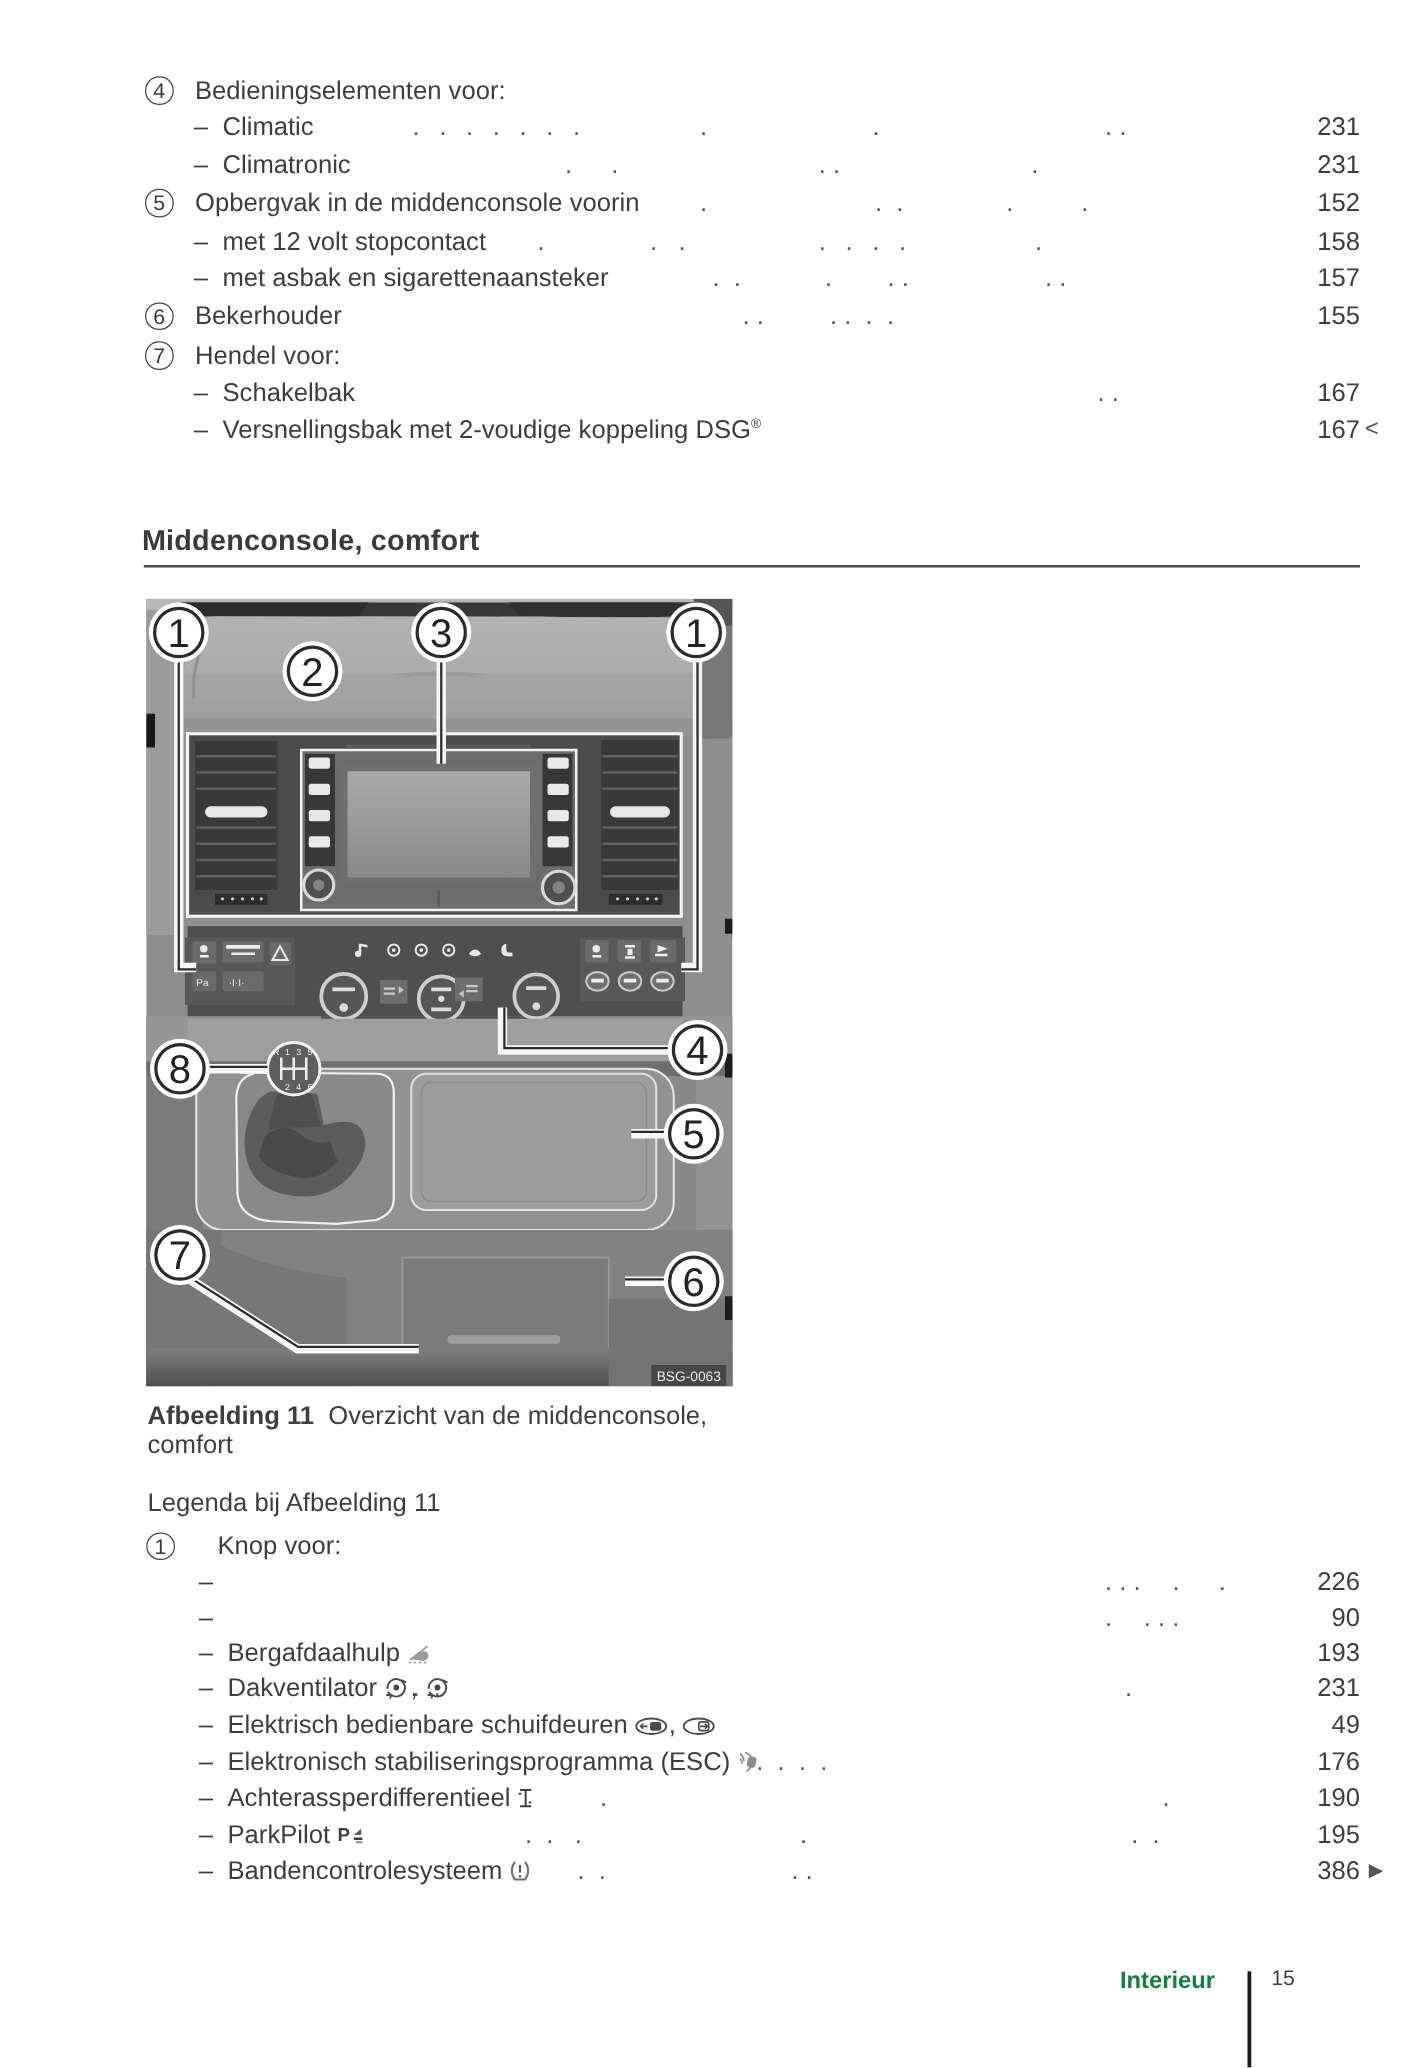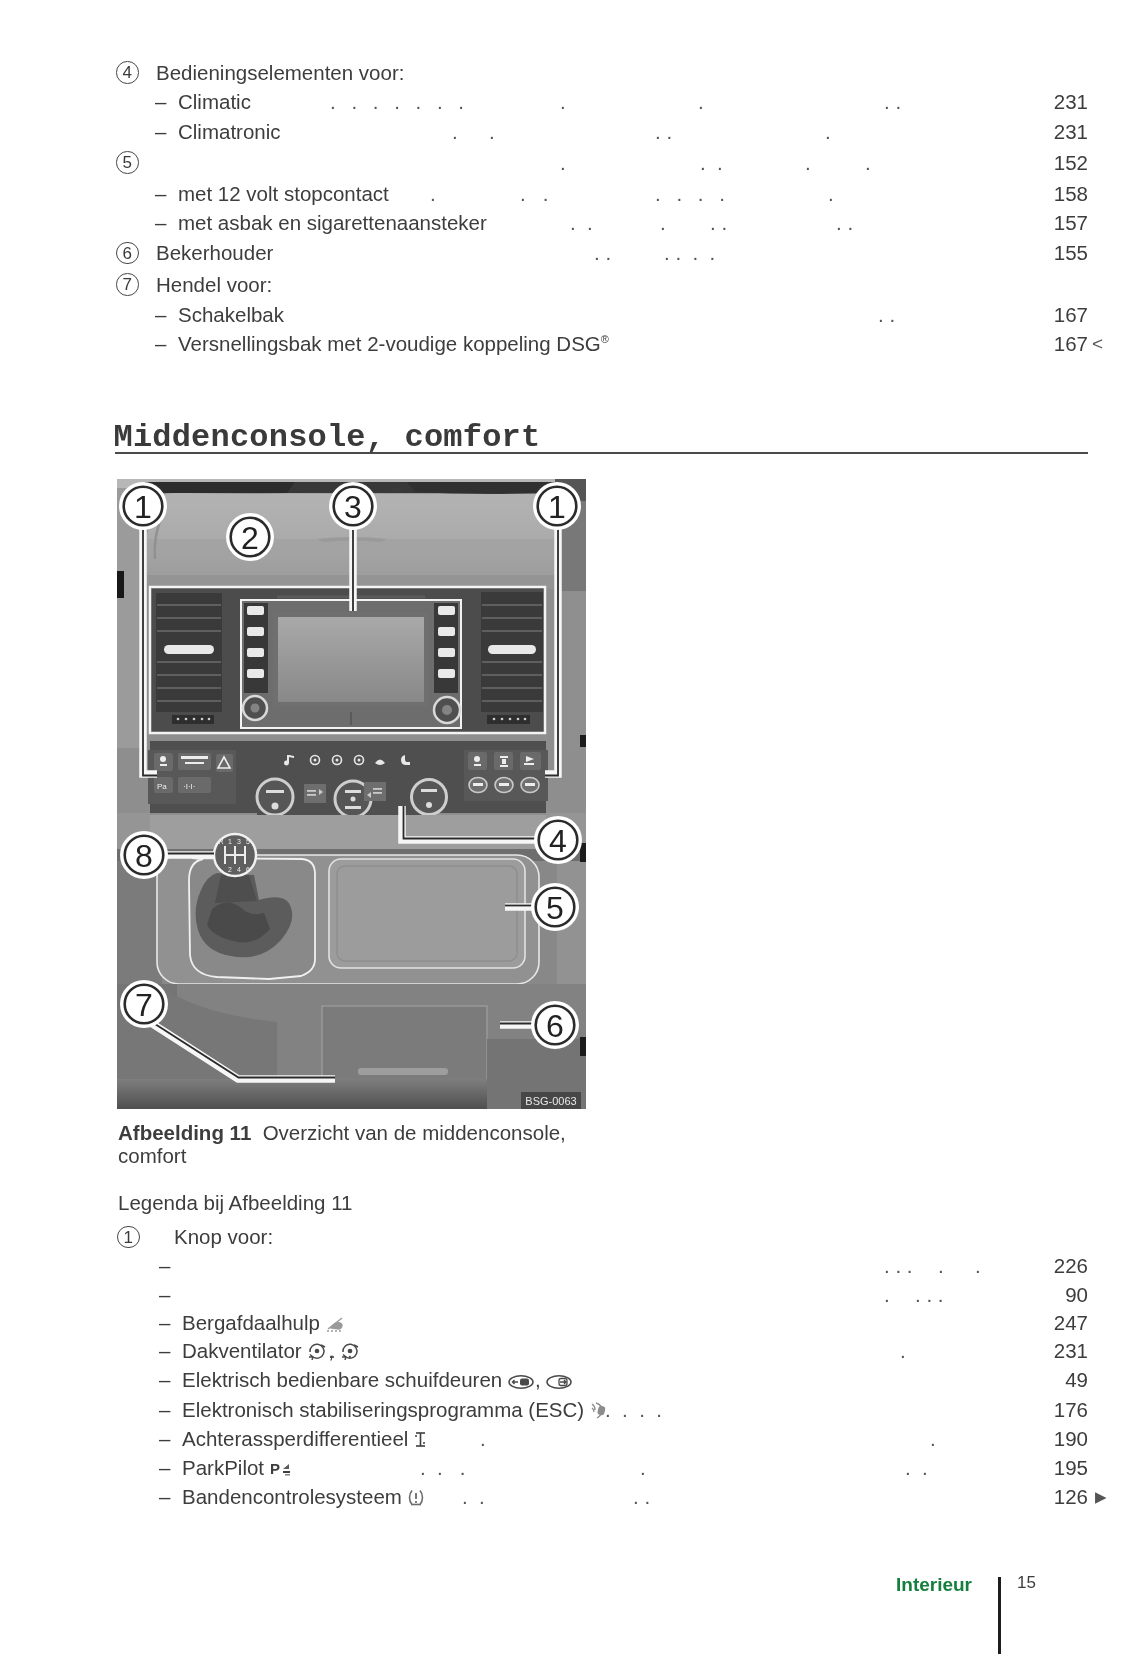--- a/index.html
+++ b/index.html
@@ -8,22 +8,22 @@
   .row{position:absolute;left:0;width:1142px;height:30px;line-height:30px;font-size:20.5px;}
   .circ{position:absolute;left:116px;top:3.5px;width:20.5px;height:20.5px;border:1.9px solid #464646;
         border-radius:50%;text-align:center;line-height:21px;font-size:17px;color:#3a3a3a;}
   .lbl{position:absolute;left:156px;white-space:nowrap;}
   .dash{position:absolute;left:155px;}
   .sub{position:absolute;left:178px;white-space:nowrap;text-align:center;}
   .pg{position:absolute;left:988px;width:100px;text-align:right;}
   .d{position:absolute;font-style:normal;color:#545454;}
   .lgd .dash{left:159px}
   .lgd .sub{left:182px}
-  h1{position:absolute;left:113.5px;top:419px;margin:0;font-size:32px;font-weight:bold;color:#3a3a3a;
-     letter-spacing:0.2px;font-family:Liberation Mono, monospace;}
+  h1{position:absolute;left:113.5px;top:419px;margin:0;font-size:23px;font-weight:bold;color:#3a3a3a;
+     letter-spacing:0.2px;}
   .rule{position:absolute;left:115px;top:451.5px;width:973px;height:2.6px;background:#4a4a4a;}
   .cap{position:absolute;left:118px;top:1121px;width:480px;font-size:20.5px;line-height:23.3px;color:#3d3d3d;}
   .leg{position:absolute;left:118px;top:1192px;font-size:20.5px;line-height:22px;}
   .foot{position:absolute;left:896px;top:1574px;font-size:19px;font-weight:bold;color:#15803d;}
   .bar{position:absolute;left:998px;top:1577px;width:3.2px;height:77px;background:#1d1d1d;}
   .pnum{position:absolute;left:1017px;top:1573px;font-size:17px;color:#3d3d3d;}
   .ico{display:inline-block;vertical-align:-2px;}
   sup{line-height:0;display:inline-block;vertical-align:8px;}
 </style>
 </head>
@@ -46,20 +46,21 @@
     <span class="dash">–</span>
     <span class="sub">Climatronic</span>
   <i class="d" style="left:452px">.</i>
     <i class="d" style="left:489px">.</i>
     <i class="d" style="left:655px">. .</i>
     <i class="d" style="left:825px">.</i>
   <span class="pg">231</span>
   </div>
 <div class="row" style="top:147.8px">
     <span class="circ">5</span>
+    <span class="lbl">Opbergvak in de middenconsole voorin</span>
   <i class="d" style="left:560px">.</i>
     <i class="d" style="left:700px">.&nbsp;&nbsp;.</i>
     <i class="d" style="left:805px">.</i>
     <i class="d" style="left:865px">.</i>
   <span class="pg">152</span>
   </div>
 <div class="row" style="top:178.6px">
     <span class="dash">–</span>
     <span class="sub">met 12 volt stopcontact</span>
   <i class="d" style="left:430px">.</i>
@@ -421,21 +422,21 @@
   </div>
 <div class="row lgd" style="top:1307.6px">
     <span class="dash">–</span>
     <span class="sub">Bergafdaalhulp <svg class="ico" width="22" height="17" viewBox="0 0 22 17">
         <g stroke="#9a9a9a" fill="none" stroke-width="1.4">
           <path d="M2,14 L16,3"></path>
           <path d="M5,13 q2,-4 6,-5 q4,-1 5,2 q0,3 -3,4 z" fill="#9a9a9a"></path>
           <path d="M1,16 h14" stroke-dasharray="2,2"></path>
         </g>
       </svg></span>
-  <span class="pg">247</span>
+  <span class="pg">193</span>
   </div>
 <div class="row lgd" style="top:1335.5px">
     <span class="dash">–</span>
     <span class="sub">Dakventilator <svg class="ico" width="21" height="17" viewBox="0 0 21 17">
         <g stroke="#4a4a4a" stroke-width="1.5" fill="none">
           <path d="M3,9 a7,7 0 1 1 3,5"></path>
           <path d="M6,14 l-4,0 m1,-2.5 l3,2.5 l-1,3"></path>
           <circle cx="10" cy="8" r="1.6" fill="#4a4a4a"></circle>
           <path d="M14,2 l4,2"></path>
         </g>
@@ -516,19 +517,19 @@
         <g stroke="#6e6e6e" stroke-width="1.6" fill="none">
           <path d="M4,1.5 q-2.5,3 -2.5,7 q0,4 2.5,7"></path>
           <path d="M12,1.5 q2.5,3 2.5,7 q0,4 -2.5,7"></path>
           <path d="M3,15.5 h10"></path>
           <line x1="8" y1="4" x2="8" y2="10" stroke="#555"></line>
           <circle cx="8" cy="13" r="1" fill="#555" stroke="none"></circle>
         </g>
       </svg></span>
   <i class="d" style="left:462px">.&nbsp;&nbsp;.</i>
     <i class="d" style="left:633px">.&nbsp;.</i>
-  <span class="pg">126</span>
+  <span class="pg">386</span>
     <i class="d" style="left:1095px;font-size:15px">▶</i>
   </div>
 
 <div class="foot">Interieur</div>
 <div class="bar"></div>
 <div class="pnum">15</div>
 
 </body></html>

